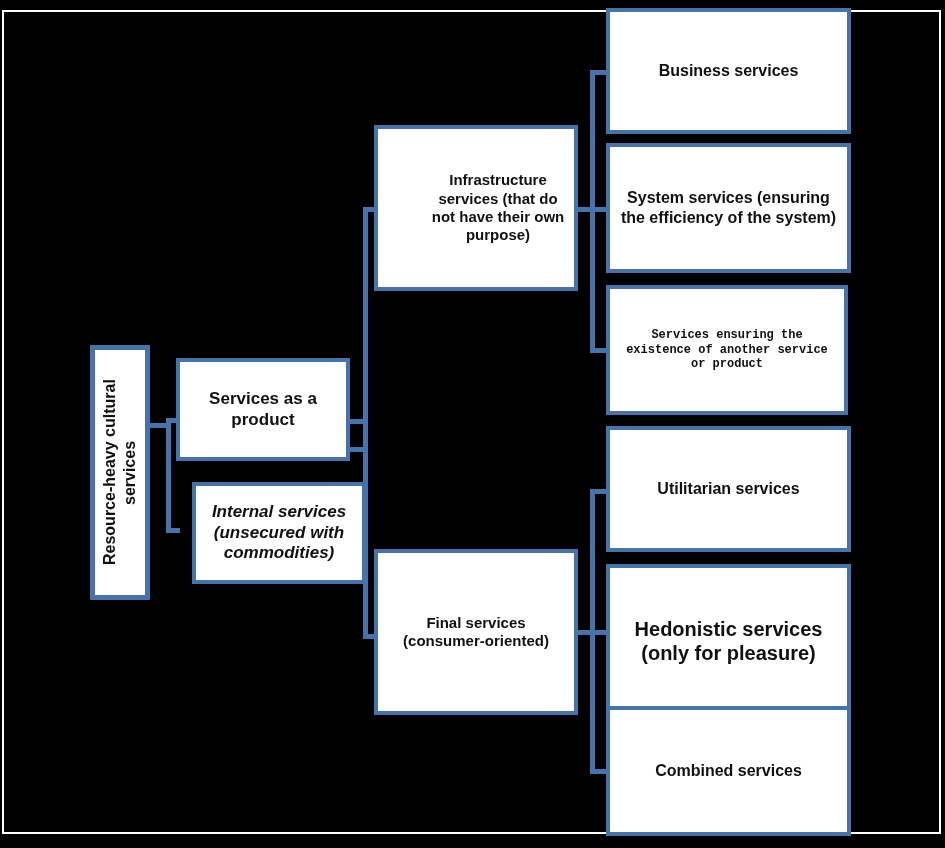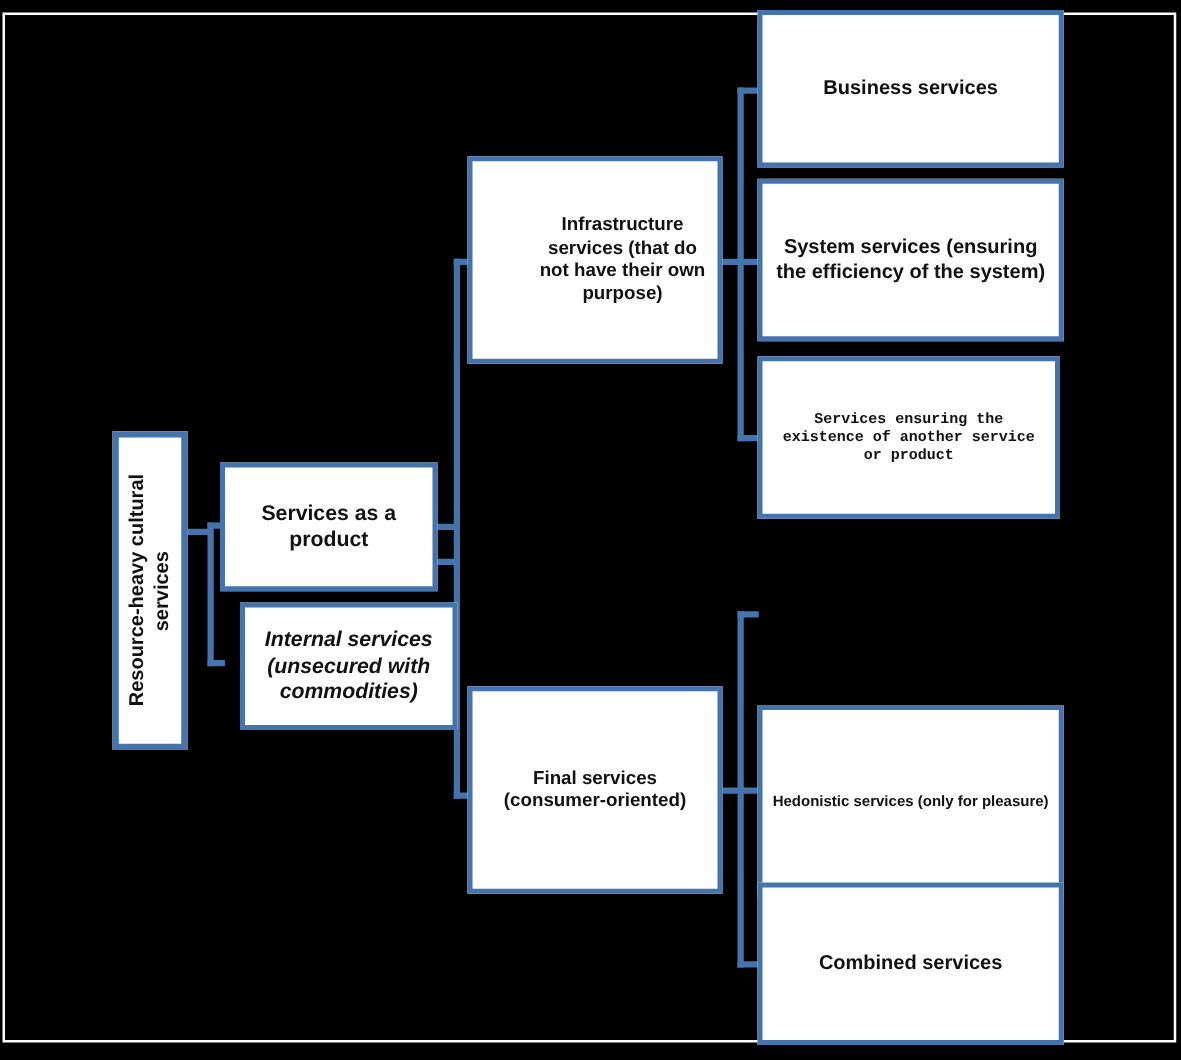--- a/index.html
+++ b/index.html
@@ -91,21 +91,21 @@
   <div class="conn h" style="left:573px; top:630px; width:22px;"></div>
   <div class="conn v" style="left:590px; top:489px; height:285px;"></div>
   <div class="conn h" style="left:590px; top:489px; width:17px;"></div>
   <div class="conn h" style="left:590px; top:630px; width:17px;"></div>
   <div class="conn h" style="left:590px; top:769px; width:17px;"></div>
 
   <div class="node root" style="left:90px; top:345px; width:60px; height:255px; font-size:16px;">
     <span class="txt">Resource-heavy cultural services</span>
   </div>
 
-  <div class="node" style="left:176px; top:370px; width:174px; height:103px; font-size:17px;">
+  <div class="node" style="left:176px; top:358px; width:174px; height:103px; font-size:17px;">
     <span class="txt">Services as a product</span>
   </div>
 
   <div class="node" style="left:192px; top:482px; width:174px; height:102px; font-size:17px;font-style:italic;">
     <span class="txt">Internal services (unsecured with commodities)</span>
   </div>
 
   <div class="node" style="left:374px; top:125px; width:204px; height:166px; font-size:15px;padding-left:44px;">
     <span class="txt">Infrastructure services (that do not have their own purpose)</span>
   </div>
@@ -119,22 +119,25 @@
   </div>
 
   <div class="node" style="left:606px; top:143px; width:245px; height:130px; font-size:16px;">
     <span class="txt">System services (ensuring the efficiency of the system)</span>
   </div>
 
   <div class="node" style="left:606px; top:285px; width:242px; height:130px; font-size:12px;font-family:Liberation Mono, monospace;">
     <span class="txt">Services ensuring the existence of another service or product</span>
   </div>
 
+  <div class="node" style="left:606px; top:426px; width:245px; height:126px; font-size:16px;">
+    <span class="txt">Utilitarian services</span>
+  </div>
 
-  <div class="node" style="left:606px; top:564px; width:245px; height:154px; font-size:12px;">
+  <div class="node" style="left:606px; top:564px; width:245px; height:154px; font-size:20px;">
     <span class="txt">Hedonistic services (only for pleasure)</span>
   </div>
 
   <div class="node" style="left:606px; top:706px; width:245px; height:130px; font-size:16px;text-align:right;">
     <span class="txt">Combined services</span>
   </div>
 
 </div>
 
 </body></html>

